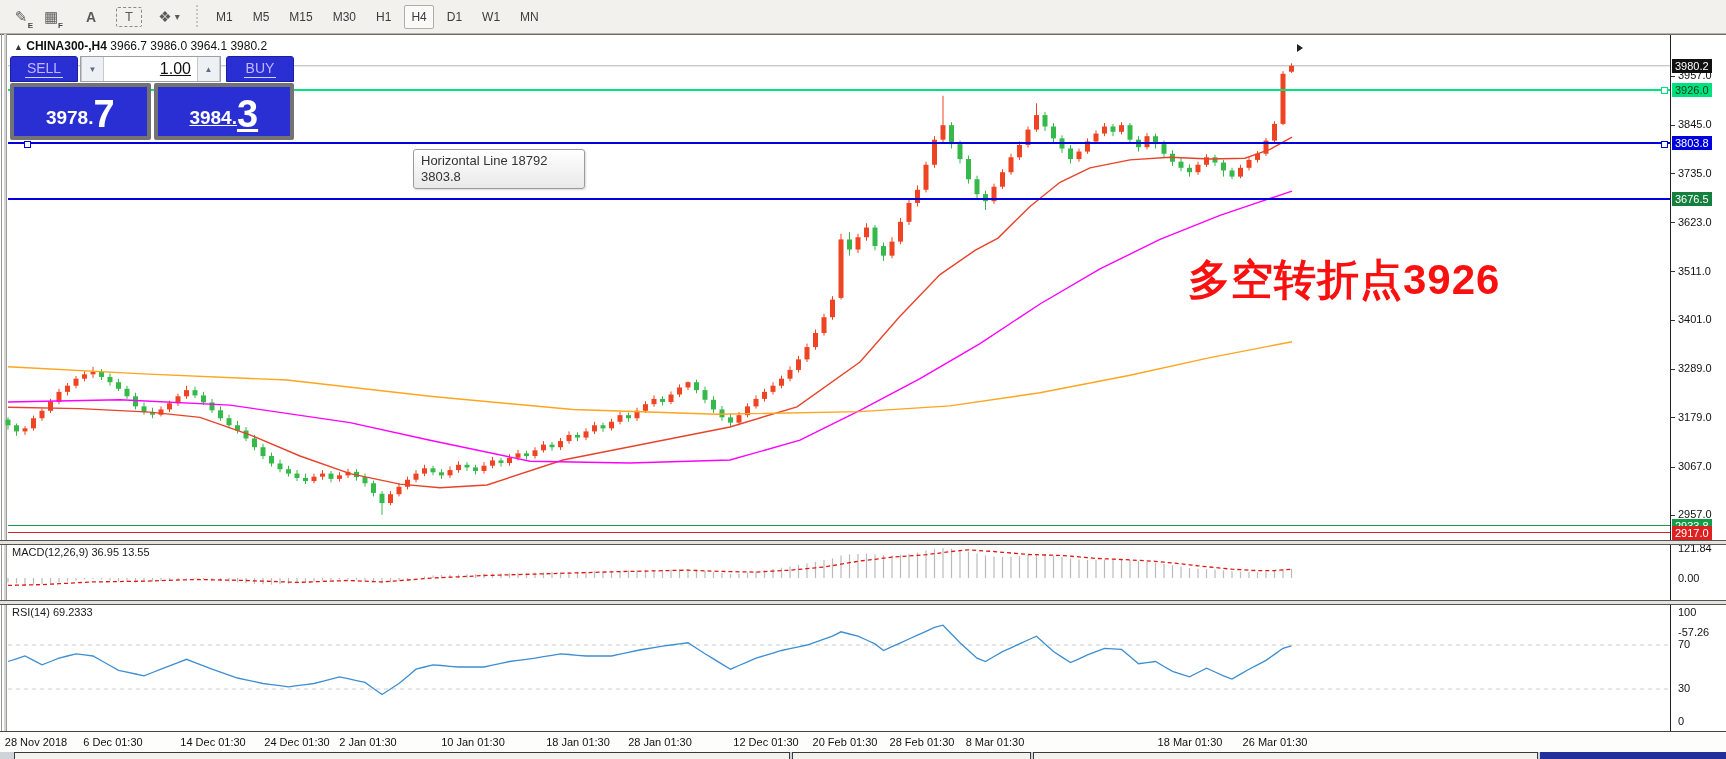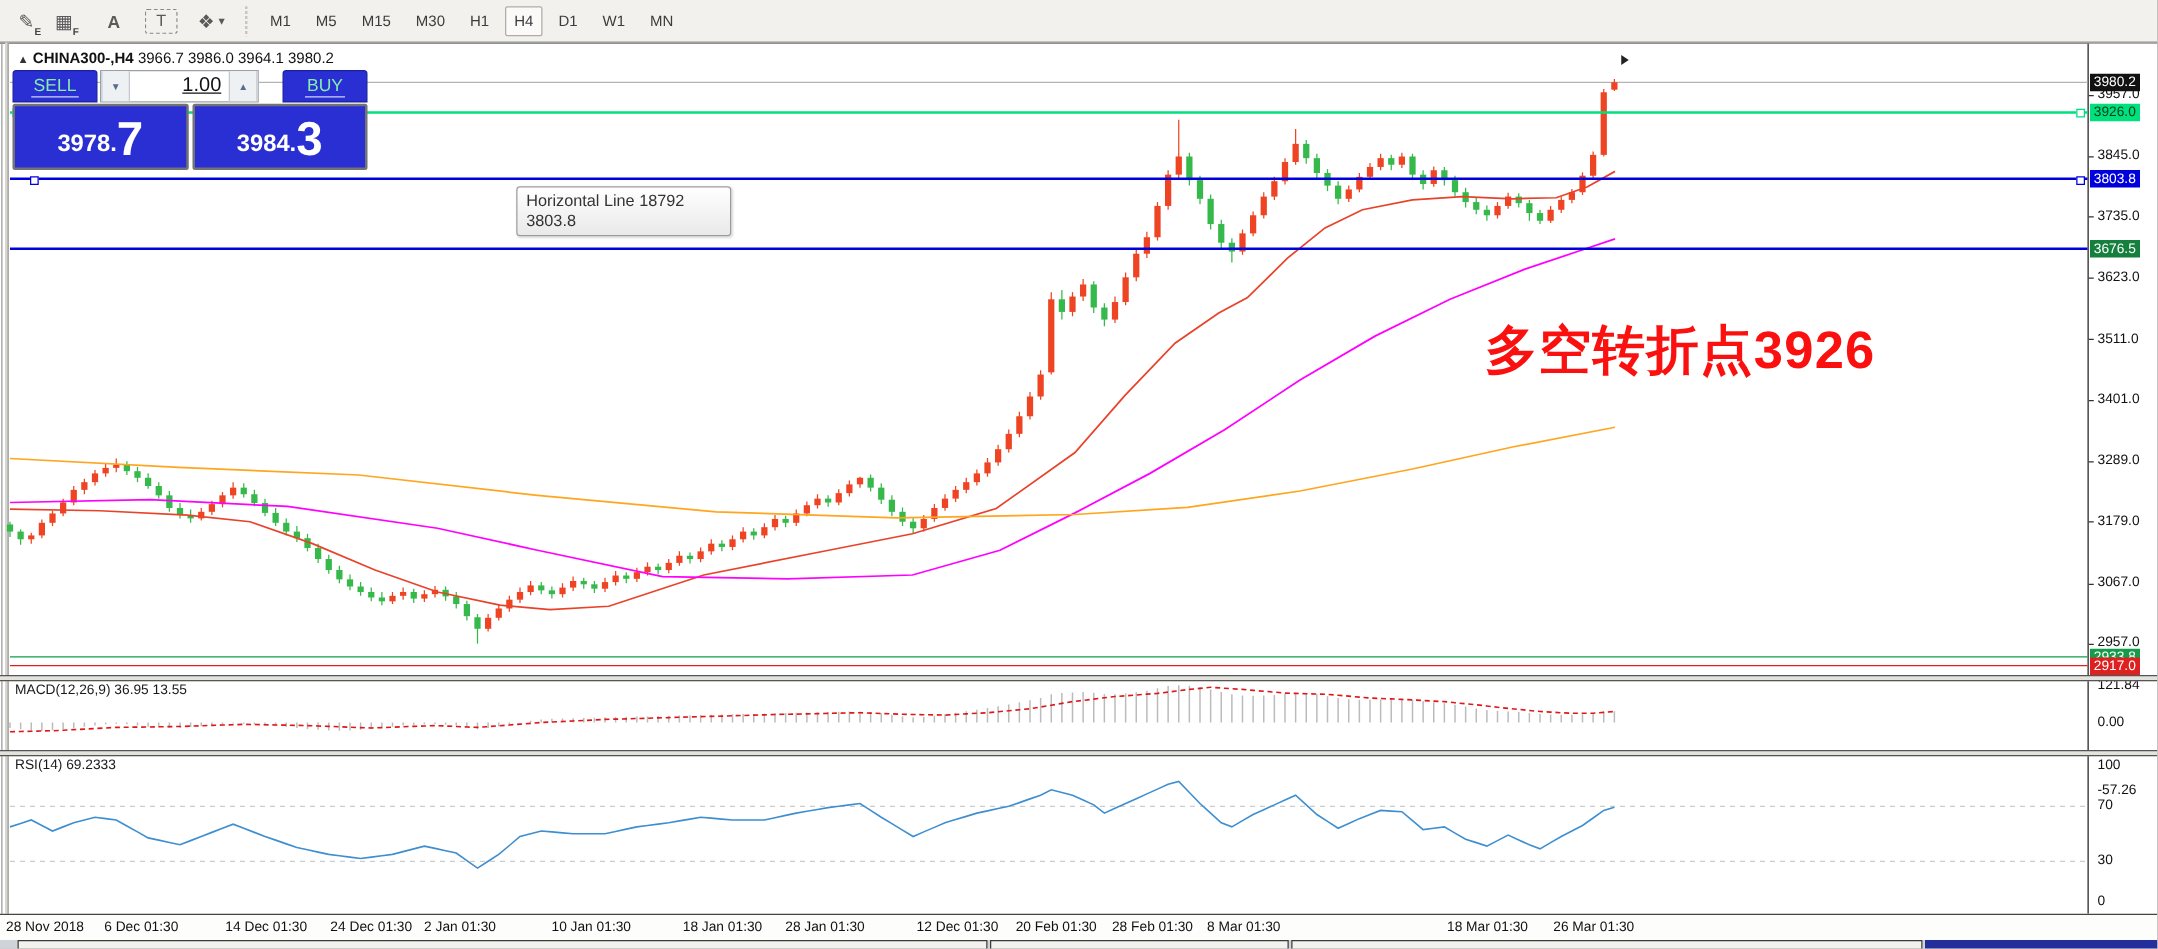--- a/index.html
+++ b/index.html
@@ -37,34 +37,34 @@
     border-top:1px solid #555;border-bottom:1px solid #555;z-index:8;}
   .pane-label{position:absolute;left:12px;font-size:11px;color:#1a1a1a;z-index:9;}
   .date-axis{position:absolute;left:0;top:731px;width:1726px;height:21px;background:#fdfdfb;border-top:1px solid #444;}
   .dlabel{position:absolute;top:4px;font-size:11px;color:#111;transform:translateX(-50%);white-space:nowrap;}
   .bottom-strip{position:absolute;left:0;top:752px;width:1726px;height:7px;background:#cfd3da;}
   .bs-box{position:absolute;top:0;height:6px;background:#f4f2ec;border:1px solid #3a3a3a;}
   .bs-navy{position:absolute;top:0;height:7px;background:#23309b;}
   
   .tpanel{position:absolute;left:10px;top:56px;z-index:40;width:284px;}
   .trow{display:flex;height:26px;}
-  .tbtn-blue{background:#2a2fd4;color:#86efac;font-size:14px;display:flex;align-items:center;
+  .tbtn-blue{background:#2a2fd4;color:#c4b5fd;font-size:14px;display:flex;align-items:center;
     justify-content:center;border:1px solid #1b20a0;border-radius:3px 3px 0 0;}
   .tbtn-blue span{border-bottom:1px solid #cfd3ff;padding:0 2px 1px;}
   .sellbtn{width:66px;}
-  .buybtn{width:66px;margin-left:19px;}
+  .buybtn{width:66px;margin-left:5px;}
   .spin{flex:1;display:flex;border:1px solid #9aa0a6;background:#fff;margin-left:2px;height:24px;}
   .spin .arr{width:21px;background:#eef1f4;color:#5b6b8c;display:flex;align-items:center;
     justify-content:center;font-size:10px;border-left:1px solid #c5c9cf;border-right:1px solid #c5c9cf;}
   .spin .val{flex:1;display:flex;align-items:center;justify-content:flex-end;padding-right:6px;
     font-size:16px;color:#111;text-decoration:underline;}
   .bigrow{display:flex;margin-top:1px;}
-  .bigbox{width:164px;height:46px;background:#2a2fd4;border:2px solid #737373;color:#fff;
+  .bigbox{width:164px;height:46px;background:#2a2fd4;border:4px solid #737373;color:#fff;
     display:flex;align-items:flex-end;justify-content:center;padding-bottom:3px;border-radius:2px;}
-  .bigbox + .bigbox{margin-left:3px;}
+  .bigbox + .bigbox{margin-left:3px;text-decoration:underline;}
   .bigbox .small{font-size:19px;font-weight:bold;line-height:30px;}
   .bigbox .big{font-size:38px;font-weight:bold;line-height:38px;}
   
   .tooltip{position:absolute;left:413px;top:149px;width:156px;z-index:50;
     background:linear-gradient(#ffffff,#e9e9e9);border:1px solid #9b9b9b;border-radius:3px;
     padding:3px 7px;font-size:13px;color:#333;line-height:16px;box-shadow:1px 1px 2px rgba(0,0,0,.15);}
   
   .annotation{position:absolute;left:1188px;top:252px;font-size:42px;font-weight:bold;color:#fb1010;
     z-index:20;letter-spacing:1px;white-space:nowrap;font-family:"Liberation Sans",sans-serif;}
   .marker-arrow{position:absolute;width:0;height:0;border-top:4px solid transparent;

